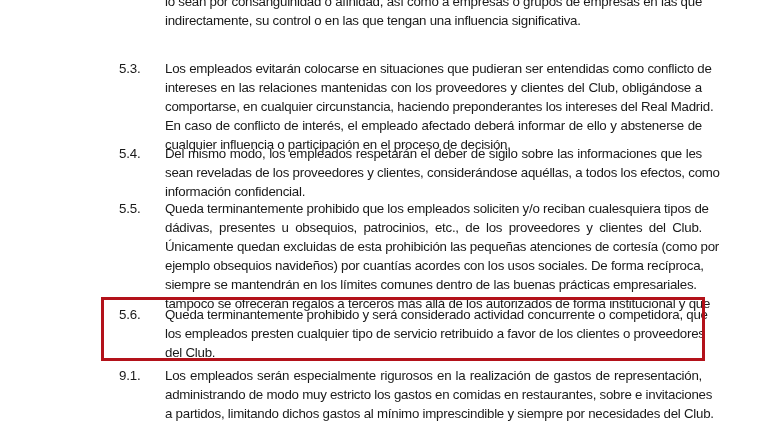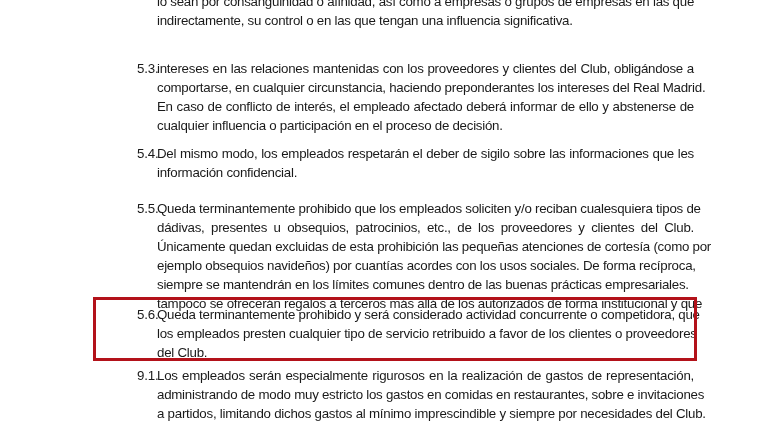--- a/index.html
+++ b/index.html
@@ -10,38 +10,37 @@
   body {
     width: 760px;
     height: 427px;
     overflow: hidden;
     position: relative;
     font-family: "Liberation Sans", sans-serif;
     color: #1a1a1a;
   }
   .page {
     position: absolute;
-    left: 0;
+    left: 8px;
     top: 0;
     width: 635px;
     height: 427px;
   }
   .clause {
     position: absolute;
     left: 0;
     width: 760px;
   }
   .num {
     position: absolute;
     left: 111px;
     top: 0;
     font-size: 13.3px;
     line-height: 19px;
     letter-spacing: -0.2px;
-    margin-left: 26px;
   }
   .body-text {
     position: absolute;
     left: 157px;
     width: 537px;
     font-size: 13.3px;
     line-height: 19px;
     letter-spacing: -0.25px;
     text-align: justify;
   }
@@ -73,31 +72,33 @@
   <div class="clause" style="top:-8px;">
     <div class="body-text">
       <span class="line">lo sean por consanguinidad o afinidad, así como a empresas o grupos de empresas en las que</span>
       <span class="line last">indirectamente, su control o en las que tengan una influencia significativa.</span>
     </div>
   </div>
 
   <div class="clause" style="top:59px;">
     <span class="num">5.3.</span>
     <div class="body-text">
+      <span class="line">Los empleados evitarán colocarse en situaciones que pudieran ser entendidas como conflicto de</span>
       <span class="line">intereses en las relaciones mantenidas con los proveedores y clientes del Club, obligándose a</span>
       <span class="line">comportarse, en cualquier circunstancia, haciendo preponderantes los intereses del Real Madrid.</span>
       <span class="line">En caso de conflicto de interés, el empleado afectado deberá informar de ello y abstenerse de</span>
       <span class="line last">cualquier influencia o participación en el proceso de decisión.</span>
     </div>
   </div>
 
   <div class="clause" style="top:144px;">
     <span class="num">5.4.</span>
     <div class="body-text">
       <span class="line">Del mismo modo, los empleados respetarán el deber de sigilo sobre las informaciones que les</span>
+      <span class="line">sean reveladas de los proveedores y clientes, considerándose aquéllas, a todos los efectos, como</span>
       <span class="line last">información confidencial.</span>
     </div>
   </div>
 
   <div class="clause" style="top:199px;">
     <span class="num">5.5.</span>
     <div class="body-text">
       <span class="line">Queda terminantemente prohibido que los empleados soliciten y/o reciban cualesquiera tipos de</span>
       <span class="line">dádivas, presentes u obsequios, patrocinios, etc., de los proveedores y clientes del Club.</span>
       <span class="line">Únicamente quedan excluidas de esta prohibición las pequeñas atenciones de cortesía (como por</span>

